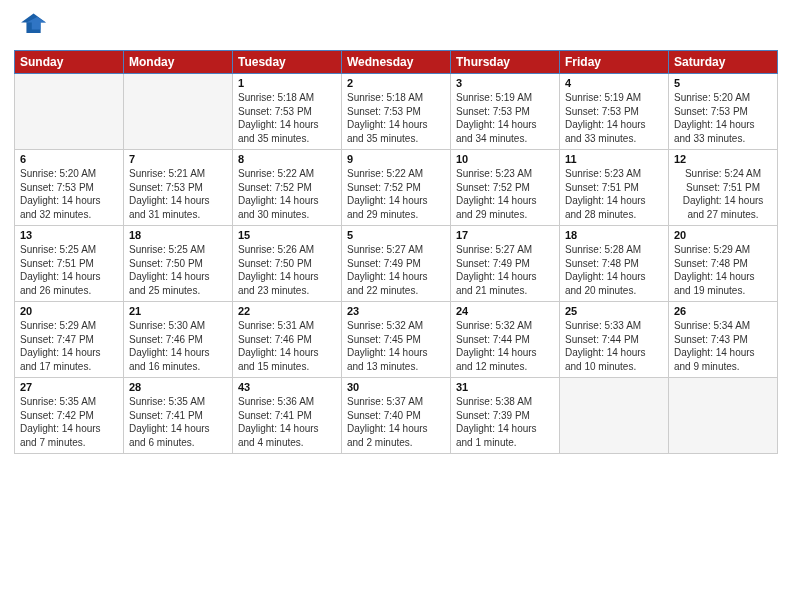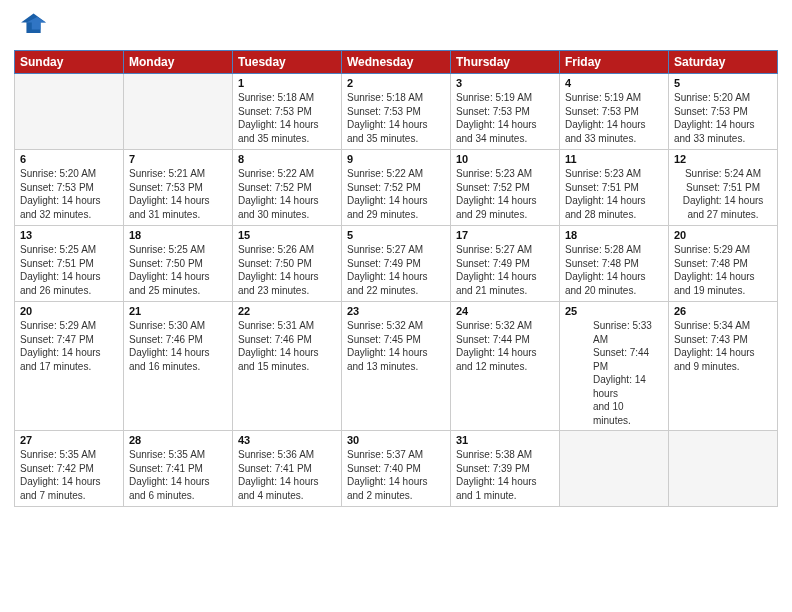--- a/index.html
+++ b/index.html
@@ -306,21 +306,21 @@
           </td>
           <td>
             <span class="day-num">24</span>
             <div class="cell-info" style="white-space: pre-line;">Sunrise: 5:32 AM
 Sunset: 7:44 PM
 Daylight: 14 hours
 and 12 minutes.</div>
           </td>
           <td>
             <span class="day-num">25</span>
-            <div class="cell-info" style="white-space: pre-line; margin-left: 28px;">Sunrise: 5:33 AM
+            <div class="cell-info" style="white-space: pre-line;">Sunrise: 5:33 AM
 Sunset: 7:44 PM
 Daylight: 14 hours
 and 10 minutes.</div>
           </td>
           <td>
             <span class="day-num">26</span>
             <div class="cell-info" style="white-space: pre-line;">Sunrise: 5:34 AM
 Sunset: 7:43 PM
 Daylight: 14 hours
 and 9 minutes.</div>

